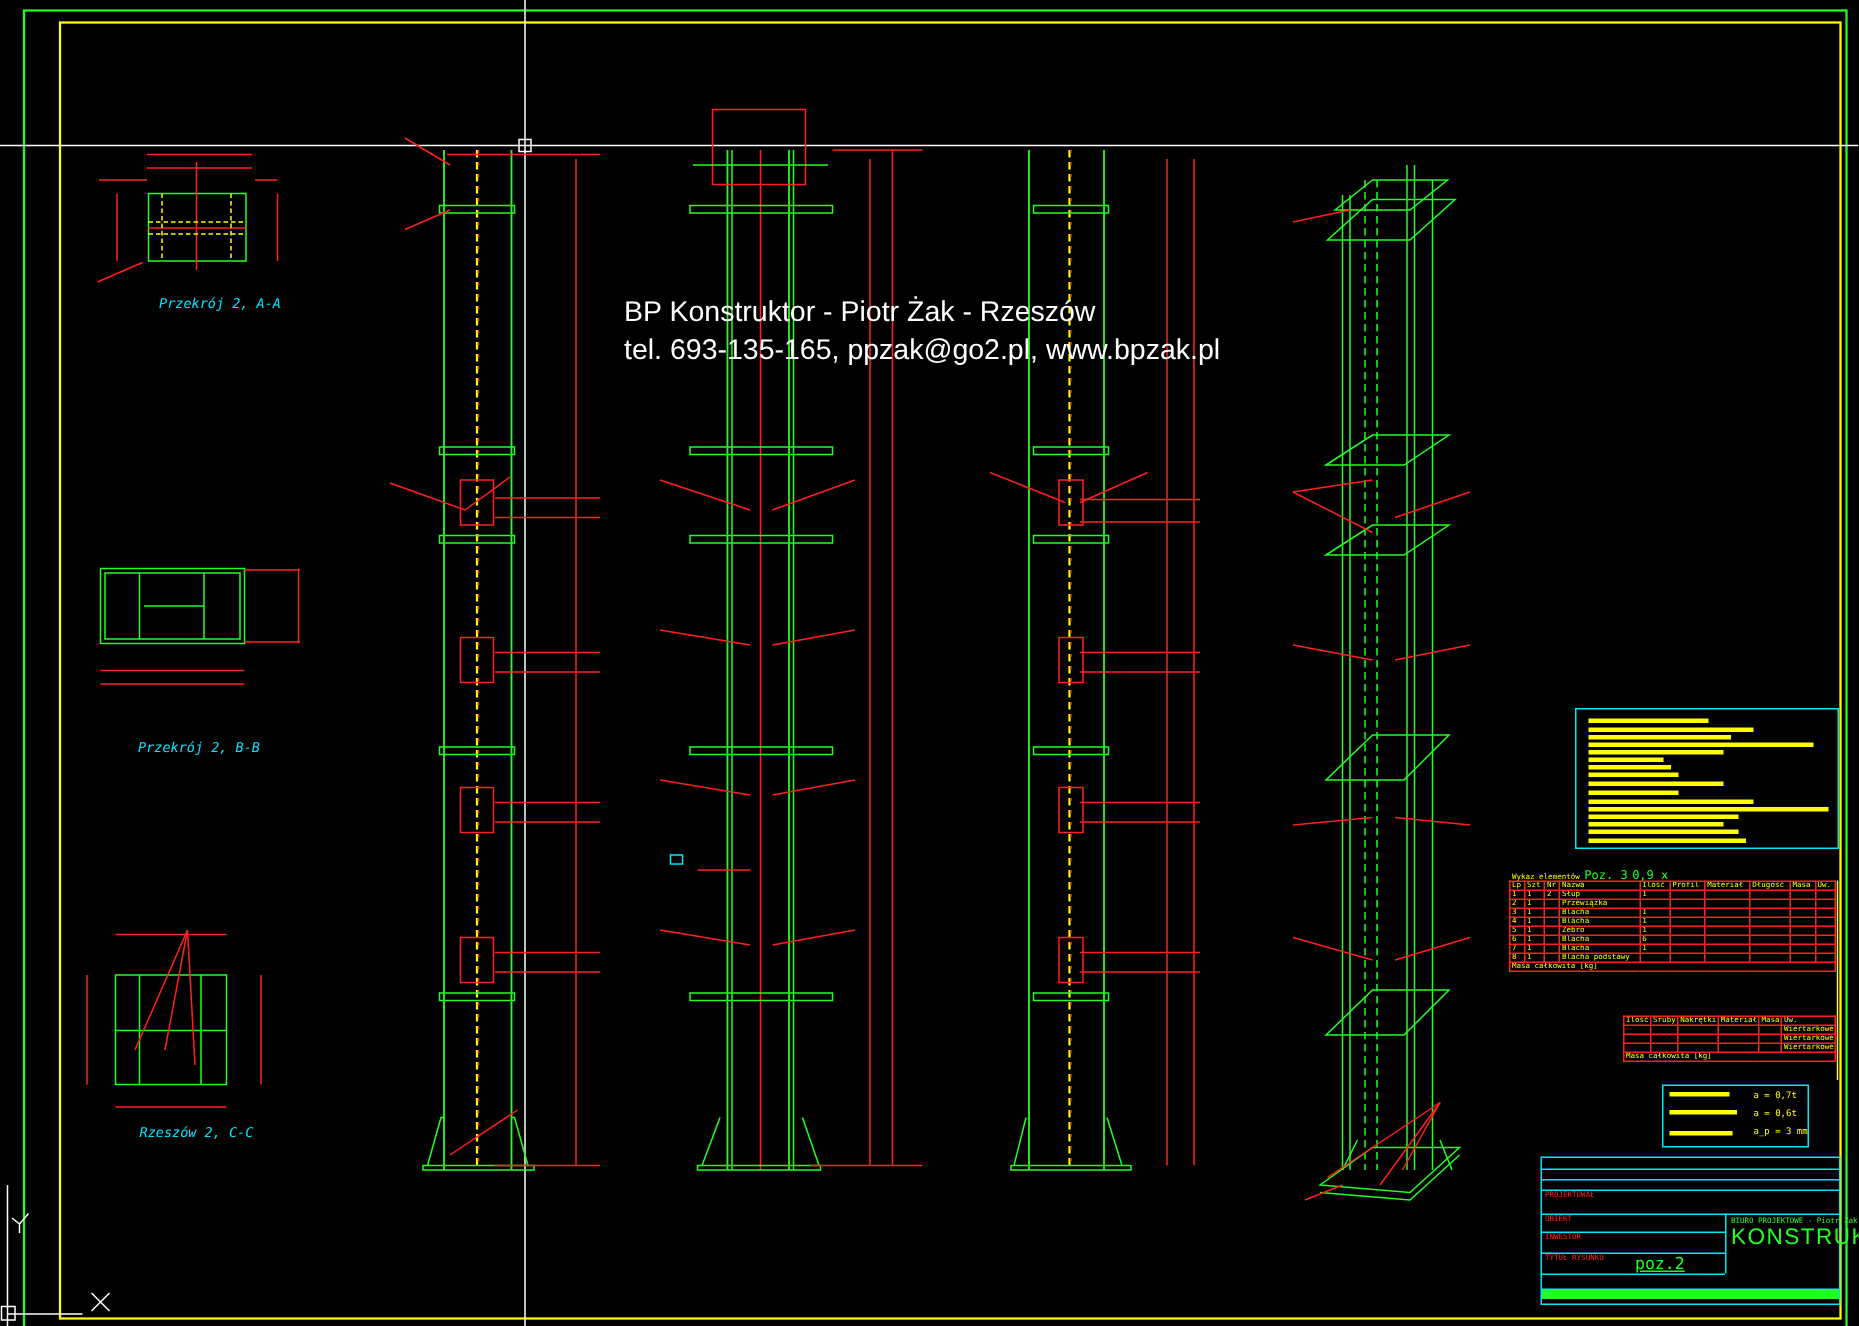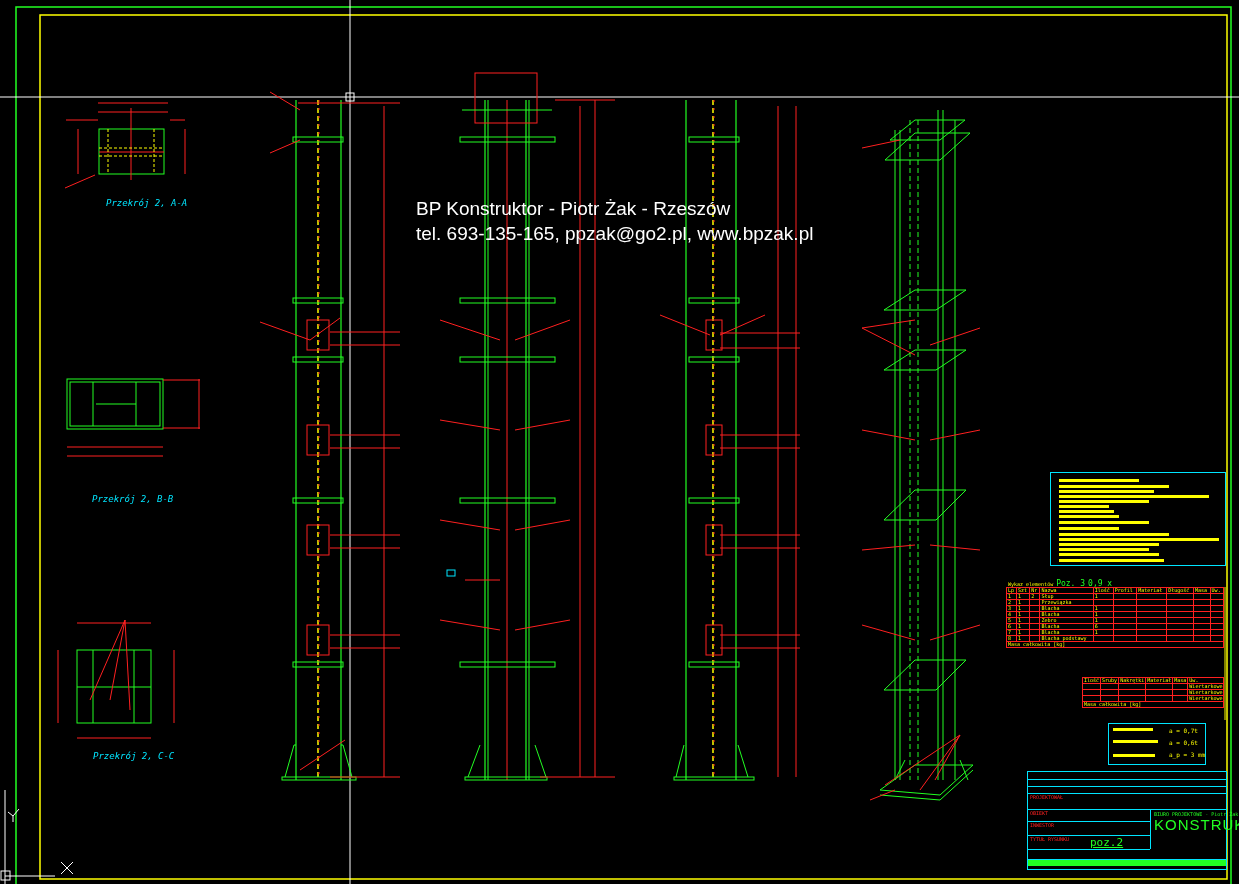--- a/index.html
+++ b/index.html
@@ -221,21 +221,21 @@
   <line x1="1225" y1="587" x2="1225" y2="720" stroke="#ffff00"></line>
 </svg>
 
 <div class="watermark">
   <div>BP Konstruktor - Piotr Żak - Rzeszów</div>
   <div>tel. 693-135-165, ppzak@go2.pl, www.bpzak.pl</div>
 </div>
 
 <div class="section-title" style="left:106px; top:198px;">Przekrój 2, A-A</div>
 <div class="section-title" style="left:92px; top:467px;margin-top:27px;">Przekrój 2, B-B</div>
-<div class="section-title" style="left:93px; top:751px;">Przekrój 2, C-C</div>
+<div class="section-title" style="left:93px; top:751px;">Rzeszów 2, C-C</div>
 
 <div class="notes">
   <div class="note-line" style="top:6px; width:80px;"></div>
   <div class="note-line" style="top:12px; width:110px;"></div>
   <div class="note-line" style="top:17px; width:95px;"></div>
   <div class="note-line" style="top:22px; width:150px;"></div>
   <div class="note-line" style="top:27px; width:90px;"></div>
   <div class="note-line" style="top:32px; width:50px;"></div>
   <div class="note-line" style="top:37px; width:55px;"></div>
   <div class="note-line" style="top:42px; width:60px;"></div>

